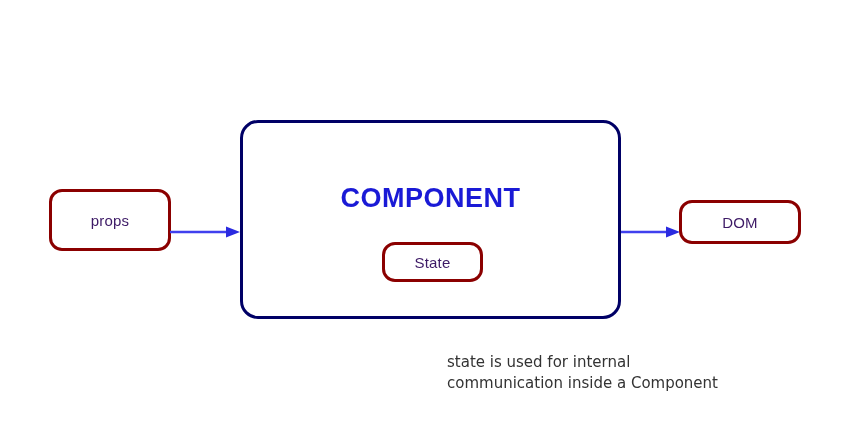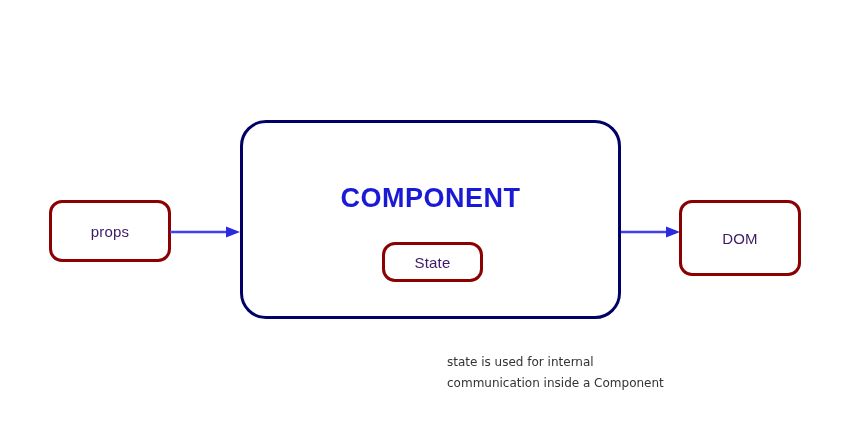--- a/index.html
+++ b/index.html
@@ -38,35 +38,35 @@
     font-family: "Liberation Sans", sans-serif;
     font-size: 15px;
     line-height: 1;
     letter-spacing: 0.2px;
     white-space: nowrap;
   }
 
   
   #props-node {
     left: 49px;
-    top: 200px;
+    top: 189px;
     width: 122px;
     height: 62px;
   }
 
   
   #component-node {
     position: absolute;
     left: 240px;
     top: 120px;
     width: 381px;
     height: 199px;
     box-sizing: border-box;
     border: 3px solid #000066;
-    border-radius: 26px;
+    border-radius: 18px;
     background: #ffffff;
   }
 
   #component-title {
     position: absolute;
     left: 0;
     right: 0;
     top: 62px;
     text-align: center;
     color: #1a1ad6;
@@ -83,21 +83,21 @@
     top: 119px;
     width: 101px;
     height: 40px;
   }
 
   
   #dom-node {
     left: 679px;
     top: 200px;
     width: 122px;
-    height: 76px;
+    height: 44px;
   }
 
   
   .arrow {
     position: absolute;
     height: 14px;
     display: block;
   }
   #arrow-props-component {
     left: 170px;
@@ -111,21 +111,21 @@
   }
 
   
   #caption {
     position: absolute;
     left: 447px;
     top: 352px;
     width: 340px;
     color: #333333;
     font-family: "DejaVu Sans", sans-serif;
-    font-size: 12px;
+    font-size: 15px;
     line-height: 21px;
     white-space: pre-line;
   }
 </style>
 </head>
 <body>
 
 <div id="canvas">
 
   <div id="props-node" class="node node-red">

